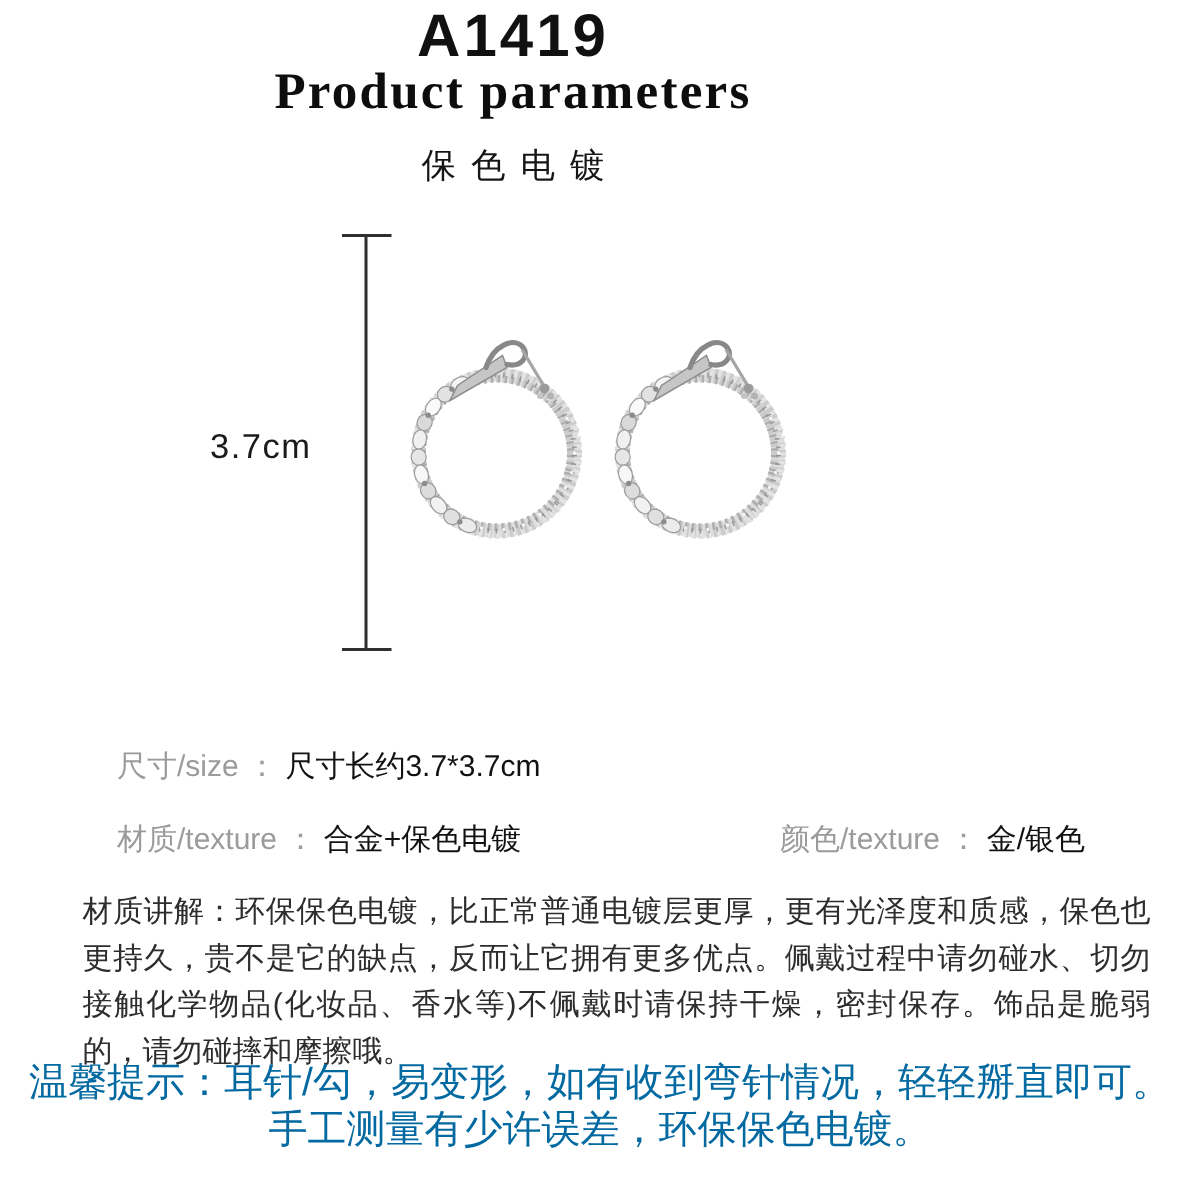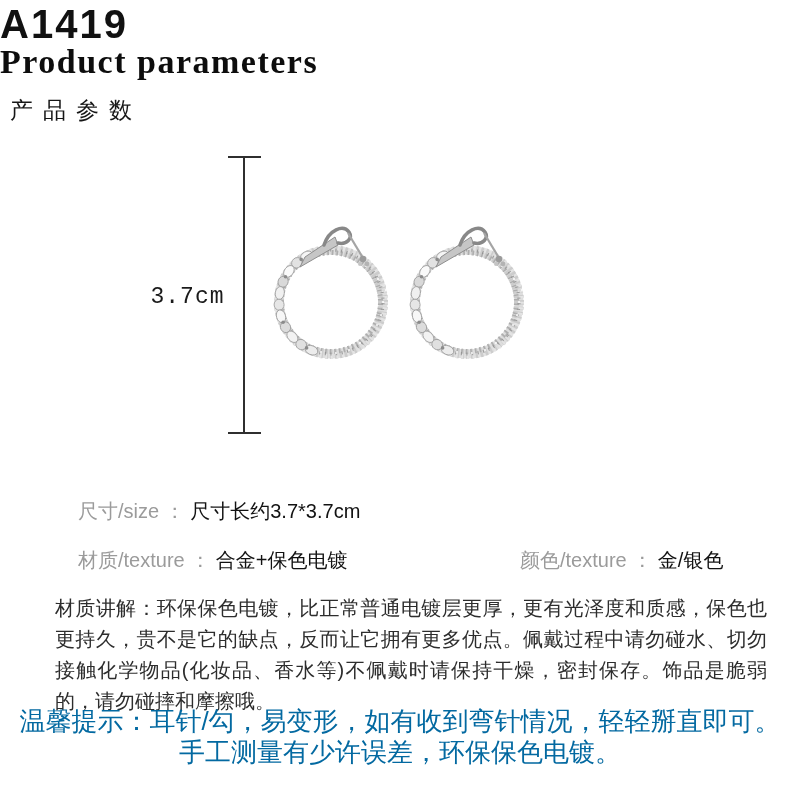--- a/index.html
+++ b/index.html
@@ -6,21 +6,21 @@
   .page{
     position:relative;
     width:800px;height:800px;
     margin:0 auto;
     background:#ffffff;
     overflow:hidden;
     font-family:"Liberation Sans", sans-serif;
     color:#141414;
   }
   
-  .header{position:absolute;top:0;left:0;width:684px;text-align:left;}
+  .header{position:absolute;top:0;left:0;width:684px;text-align:center;}
   .model{
     margin-top:4px;
     font-family:"Liberation Sans", sans-serif;
     font-size:40px;font-weight:700;letter-spacing:2px;color:#111;
     line-height:1.0;
   }
   .title-en{
     margin-top:1px;
     font-family:Liberation Serif, serif;
     font-size:34px;font-weight:700;letter-spacing:1.5px;color:#0d0d0d;
@@ -32,22 +32,22 @@
     font-weight:500;color:#161616;
   }
   
   .ruler{position:absolute;left:228px;top:156px;width:33px;height:278px;}
   .ruler .cap{position:absolute;left:0;width:33px;height:2px;background:#2f2f2f;}
   .ruler .cap.top{top:0;}
   .ruler .cap.bottom{bottom:0;}
   .ruler .vline{position:absolute;left:15px;top:2px;bottom:2px;width:2px;background:#2f2f2f;}
   .dim-label{
     position:absolute;left:140px;top:284px;width:95px;
-    text-align:center;
-    font-family:Liberation Mono, monospace;
+    text-align:left;
+    font-family:Liberation Sans, sans-serif;
     font-size:23px;color:#1a1a1a;letter-spacing:1px;
   }
   .earring{position:absolute;width:124px;height:140px;top:222px;}
   .earring.left{left:269px;}
   .earring.right{left:405px;}
   
   .spec-row{position:absolute;white-space:nowrap;font-size:20px;line-height:26px;}
   .spec-row.r1{top:498px;}
   .spec-row.r2{top:547px;}
   .spec-row.colL{left:78px;}
@@ -66,21 +66,21 @@
         font-size:26px;line-height:31px;color:#0369a1;}
 </style>
 </head>
 <body>
 
 <div class="page">
 
   <div class="header">
     <div class="model">A1419</div>
     <div class="title-en">Product parameters</div>
-    <div class="title-zh">产品参数</div>
+    <div class="title-zh">保色电镀</div>
   </div>
 
   <div class="ruler">
     <div class="cap top"></div>
     <div class="vline"></div>
     <div class="cap bottom"></div>
   </div>
   <div class="dim-label">3.7cm</div>
 
   <svg width="0" height="0" style="position:absolute" aria-hidden="true">

